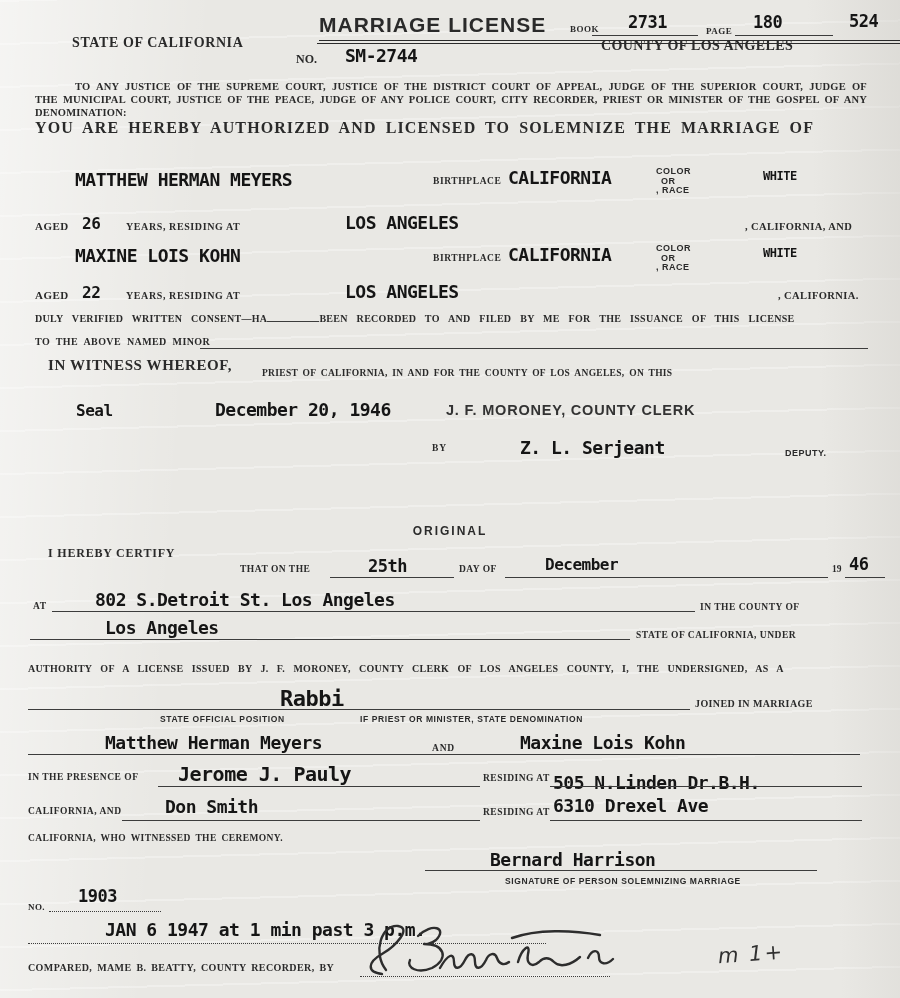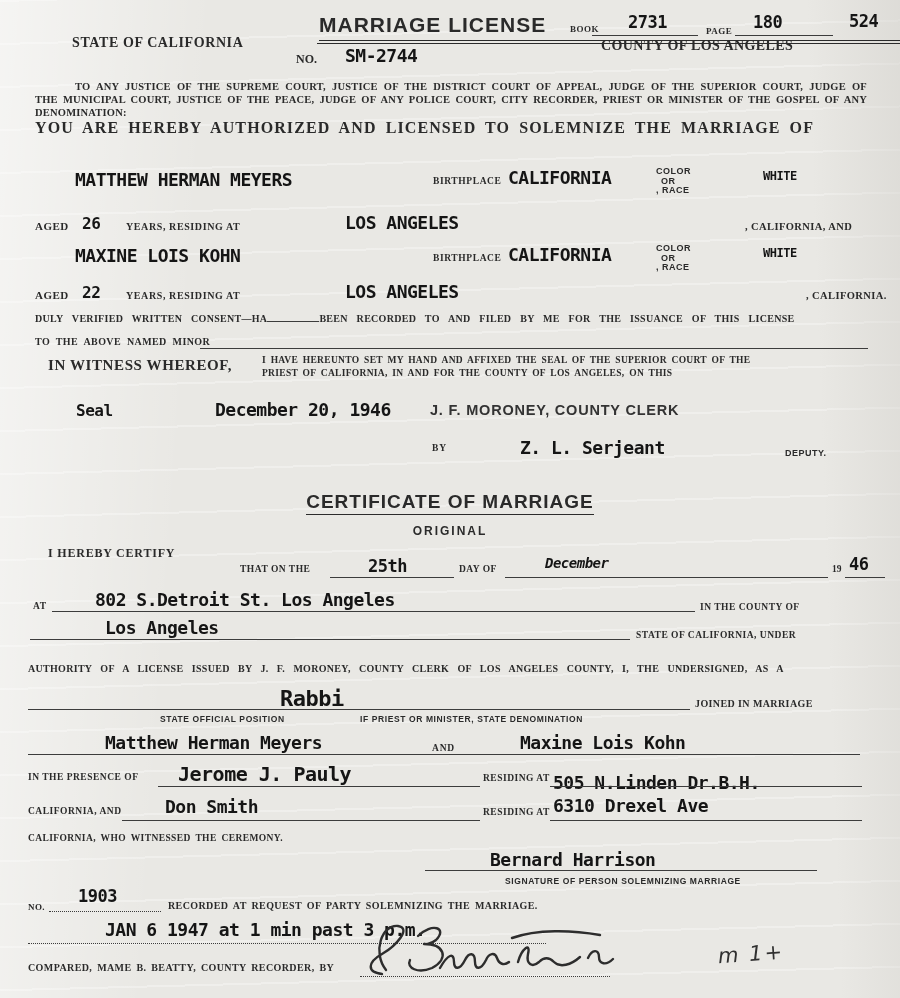--- a/index.html
+++ b/index.html
@@ -73,54 +73,50 @@
     <span style="display:block;">COLOR</span>
     <span style="display:block;padding-left:5px;">OR</span>
     <span style="display:block;">, RACE</span>
   </div>
   <div class="p typed" style="left:763px;top:246px;font-size:12px;">WHITE</div>
 
   <div class="p serif" style="left:35px;top:289px;font-size:11px;letter-spacing:.5px;">AGED</div>
   <div class="p typed" style="left:82px;top:283px;font-size:16px;">22</div>
   <div class="p serif" style="left:126px;top:290px;font-size:10px;letter-spacing:.6px;">YEARS, RESIDING AT</div>
   <div class="p typed" style="left:345px;top:281px;font-size:18px;">LOS ANGELES</div>
-  <div class="p serif" style="left:778px;top:290px;font-size:10.5px;letter-spacing:.4px;margin-left:28px;">, CALIFORNIA.</div>
+  <div class="p serif" style="left:778px;top:290px;font-size:10.5px;letter-spacing:.4px;">, CALIFORNIA.</div>
 
   <div class="p serif" style="left:35px;top:311px;font-size:10px;letter-spacing:.3px;word-spacing:6px;">
     <span>DULY VERIFIED WRITTEN CONSENT—HA</span><span class="blank" style="width:52px;"></span><span>BEEN RECORDED TO AND FILED BY ME FOR THE ISSUANCE OF THIS LICENSE</span>
   </div>
   <div class="p serif" style="left:35px;top:336px;font-size:10px;letter-spacing:.4px;word-spacing:3px;">TO THE ABOVE NAMED MINOR</div>
   <div class="rule" style="left:200px;top:348px;width:668px;"></div>
 
   <div class="p serif" style="left:48px;top:357px;font-size:15px;letter-spacing:.6px;">IN WITNESS WHEREOF,</div>
-  <div class="p serif" style="left:262px;top:355px;font-size:9.5px;letter-spacing:.3px;word-spacing:2px;">I HAVE HEREUNTO SET MY HAND AND AFFIXED THE SEAL OF THE SUPERIOR COURT OF THE</div>
   <div class="p serif" style="left:262px;top:368px;font-size:9.5px;letter-spacing:.3px;word-spacing:2px;">PRIEST OF CALIFORNIA, IN AND FOR THE COUNTY OF LOS ANGELES, ON THIS</div>
 
   <div class="p typed" style="left:76px;top:401px;font-size:16px;">Seal</div>
   <div class="p typed" style="left:215px;top:399px;font-size:18px;">December 20, 1946</div>
-  <div class="p sans" style="left:430px;top:402px;font-size:14.5px;letter-spacing:.8px;font-weight:600;color:#333;">J. F. MORONEY, COUNTY CLERK</div>
+  <div class="p sans" style="left:446px;top:402px;font-size:14.5px;letter-spacing:.8px;font-weight:600;color:#333;">J. F. MORONEY, COUNTY CLERK</div>
 
   <div class="p serif" style="left:432px;top:443px;font-size:9.5px;letter-spacing:.8px;">BY</div>
   <div class="p typed" style="left:520px;top:437px;font-size:18px;">Z. L. Serjeant</div>
   <div class="p sans" style="left:785px;top:448px;font-size:9px;letter-spacing:.5px;">DEPUTY.</div>
 
-  <div class="p" style="left:0;top:491px;width:900px;text-align:center;">
-    <span class="sans u1" style="font-size:19px;letter-spacing:1px;">CERTIFICATE OF MARRIAGE</span>
-  </div>
   <div class="p" style="left:0;top:521px;width:900px;text-align:center;">
     <span class="sans" style="font-size:12px;letter-spacing:2px;">ORIGINAL</span>
   </div>
 
   <div class="p serif" style="left:48px;top:546px;font-size:12px;letter-spacing:.8px;">I HEREBY CERTIFY</div>
   <div class="p serif" style="left:240px;top:564px;font-size:9.5px;letter-spacing:.5px;">THAT ON THE</div>
   <div class="rule" style="left:330px;top:577px;width:124px;"></div>
   <div class="p typed" style="left:368px;top:556px;font-size:17px;">25th</div>
   <div class="p serif" style="left:459px;top:564px;font-size:9.5px;letter-spacing:.5px;">DAY OF</div>
   <div class="rule" style="left:505px;top:577px;width:323px;"></div>
-  <div class="p typed" style="left:545px;top:555px;font-size:14px;font-style:italic;">December</div>
+  <div class="p typed" style="left:545px;top:555px;font-size:16px;">December</div>
   <div class="p serif" style="left:832px;top:564px;font-size:9.5px;">19</div>
   <div class="p typed" style="left:849px;top:554px;font-size:17px;">46</div>
   <div class="rule" style="left:845px;top:577px;width:40px;"></div>
 
   <div class="p serif" style="left:33px;top:601px;font-size:9.5px;letter-spacing:.5px;">AT</div>
   <div class="p typed" style="left:95px;top:589px;font-size:18px;">802 S.Detroit St. Los Angeles</div>
   <div class="rule" style="left:52px;top:611px;width:643px;"></div>
   <div class="p serif" style="left:700px;top:602px;font-size:9.5px;letter-spacing:.5px;">IN THE COUNTY OF</div>
 
   <div class="p typed" style="left:105px;top:617px;font-size:18px;">Los Angeles</div>
@@ -156,21 +152,20 @@
 
   <div class="p serif" style="left:28px;top:833px;font-size:9.5px;letter-spacing:.4px;word-spacing:2px;">CALIFORNIA, WHO WITNESSED THE CEREMONY.</div>
 
   <div class="p typed" style="left:490px;top:849px;font-size:18px;">Bernard Harrison</div>
   <div class="rule" style="left:425px;top:870px;width:392px;"></div>
   <div class="p sans" style="left:505px;top:876px;font-size:8.5px;letter-spacing:.6px;">SIGNATURE OF PERSON SOLEMNIZING MARRIAGE</div>
 
   <div class="p typed" style="left:78px;top:886px;font-size:17px;">1903</div>
   <div class="p serif" style="left:28px;top:902px;font-size:9px;letter-spacing:.4px;">NO.</div>
   <div class="rule dot thin" style="left:49px;top:911px;width:112px;"></div>
-  <div class="p serif" style="left:168px;top:900px;font-size:10px;letter-spacing:.4px;word-spacing:2px;">RECORDED AT REQUEST OF PARTY SOLEMNIZING THE MARRIAGE.</div>
 
   <div class="p typed" style="left:105px;top:919px;font-size:18px;">JAN 6 1947 at 1 min past 3 p.m.</div>
   <div class="rule dot thin" style="left:28px;top:943px;width:518px;"></div>
 
   <div class="p serif" style="left:28px;top:962px;font-size:10px;letter-spacing:.4px;word-spacing:2px;">COMPARED, MAME B. BEATTY, COUNTY RECORDER, BY</div>
   <div class="rule dot thin" style="left:360px;top:976px;width:250px;"></div>
   <div class="p serif" style="left:618px;top:1000px;font-size:12px;letter-spacing:.5px;">DEPUTY</div>
 
   <svg class="p" style="left:352px;top:912px;" width="290" height="72" viewBox="0 0 290 72">
     <g fill="none" stroke="#2d2d2d" stroke-width="2.4" stroke-linecap="round" stroke-linejoin="round">

